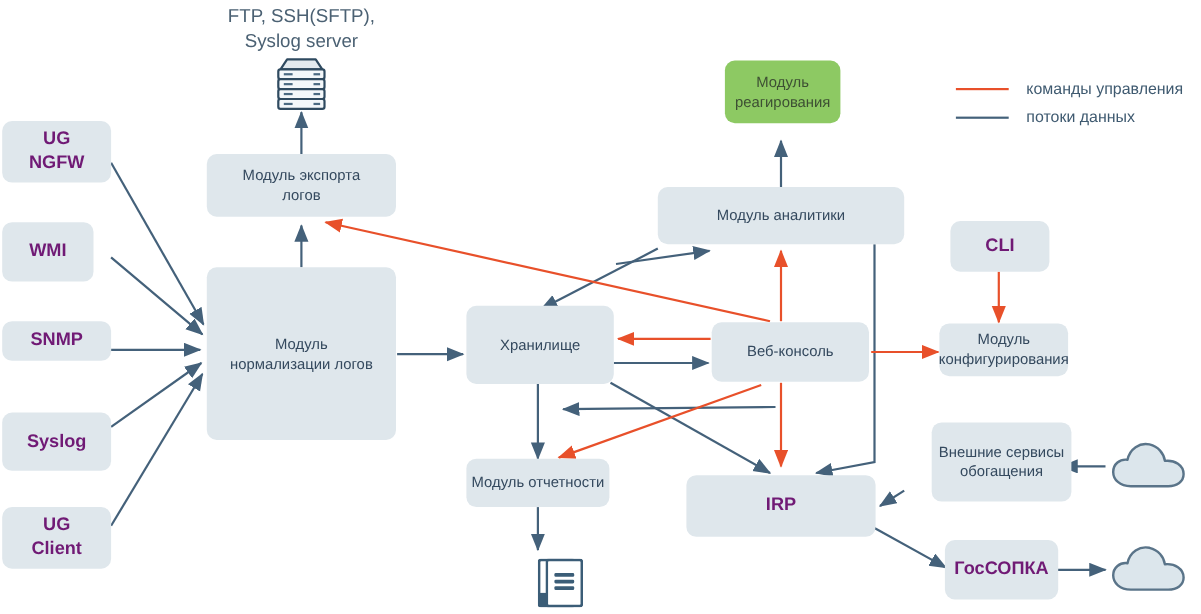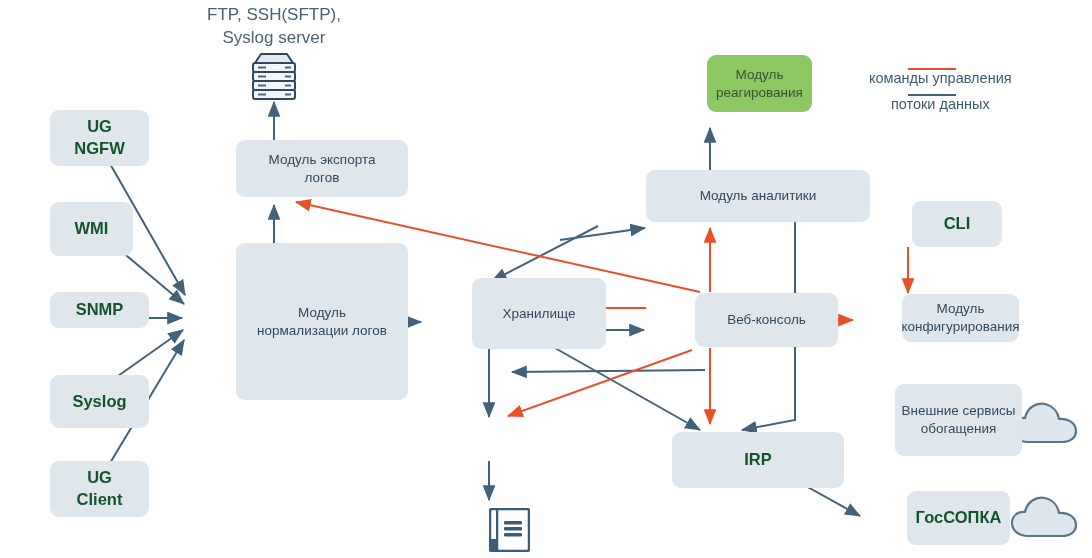--- a/index.html
+++ b/index.html
@@ -29,26 +29,25 @@
     border-radius: 9px;
     display: flex;
     align-items: center;
     justify-content: center;
     text-align: center;
     color: #34495e;
     font-size: 13.5px;
     line-height: 1.32;
     padding: 2px 4px;
     z-index: 2;
-    margin-left: 48px;
   }
   .node.bold {
     font-weight: bold;
     font-size: 16.5px;
-    color: #14532d;
+    color: #701a75;
   }
   .node.green {
     background: #8dc963;
     color: #3d4f33;
   }
   .node.overflow {
     overflow: visible;
     white-space: nowrap;
   }
   .caption {
@@ -60,21 +59,20 @@
     z-index: 2;
   }
   .legend {
     position: absolute;
     z-index: 3;
   }
   .legend-row {
     display: flex;
     align-items: center;
     height: 26px;
-    flex-direction: column;
   }
   .legend-swatch {
     width: 48px;
     height: 0;
     border-top: 2.2px solid #000;
     margin-right: 16px;
   }
   .legend-label {
     color: #3f5a70;
     font-size: 14.5px;
@@ -201,20 +199,21 @@
 Client</div>
 
   <div class="node" style="left:188px; top:140px; width:172px; height:57px; white-space:pre-line;">Модуль экспорта
 логов</div>
 
   <div class="node" style="left:188px; top:243px; width:172px; height:157px; white-space:pre-line;">Модуль
 нормализации логов</div>
 
   <div class="node" style="left:424px; top:278px; width:134px; height:71px;">Хранилище</div>
 
+  <div class="node" style="left:424px; top:417px; width:130px; height:44px;">Модуль отчетности</div>
 
   <div class="node green" style="left:659px; top:55px; width:105px; height:57px; white-space:pre-line;">Модуль
 реагирования</div>
 
   <div class="node" style="left:647px; top:293px; width:143px; height:54px;">Веб-консоль</div>
 
   <div class="node" style="left:598px; top:170px; width:224px; height:52px;">Модуль аналитики</div>
 
   <div class="node bold" style="left:864px; top:201px; width:90px; height:46px;">CLI</div>
 

